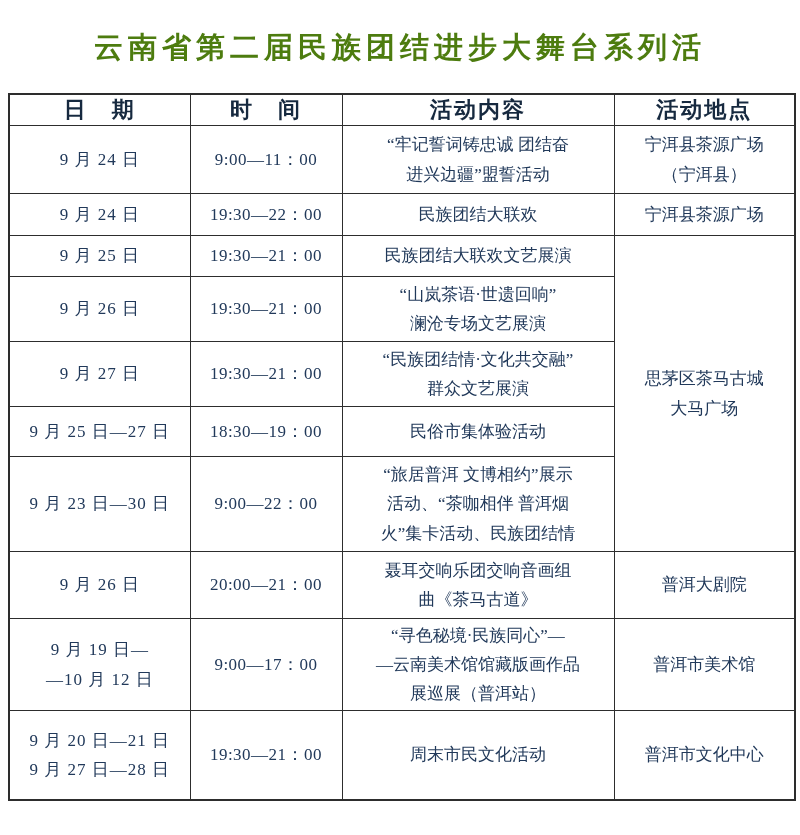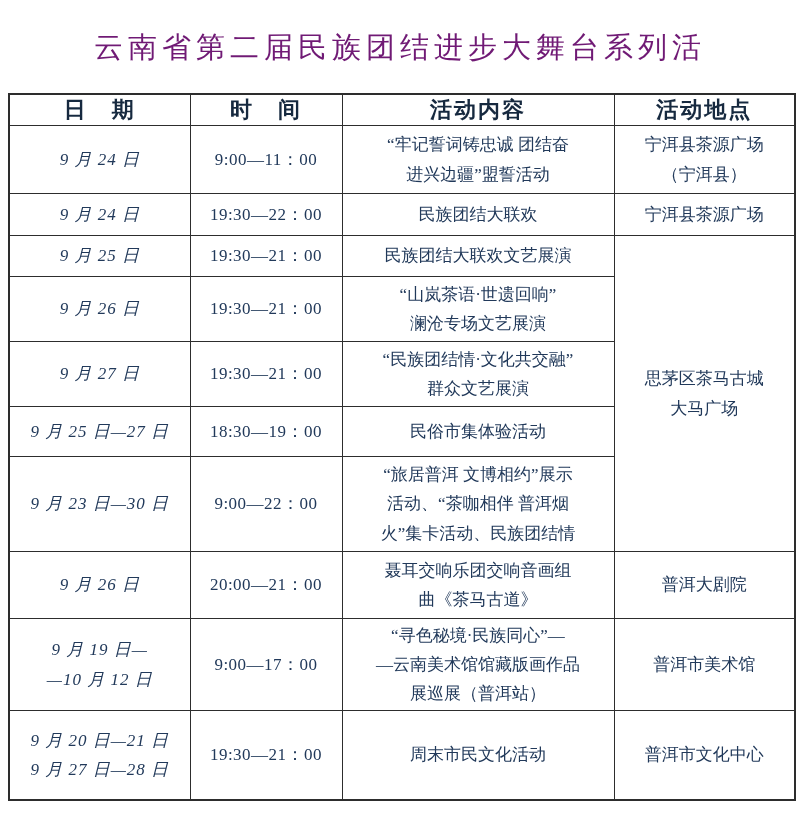--- a/index.html
+++ b/index.html
@@ -9,25 +9,25 @@
     height: 835px;
     background: #ffffff;
     overflow: hidden;
     font-family: "Liberation Serif", "DejaVu Serif", serif;
     color: #21395a;
   }
   .doc-title {
     margin: 24px 28px 0 28px;
     text-align: center;
     font-family: "DejaVu Serif", "Liberation Serif", serif;
-    font-weight: normal;
+    font-weight: bold;
     font-size: 29px;
     line-height: 46px;
     letter-spacing: 5px;
-    color: #701a75;
+    color: #4d7c0f;
   }
   .doc-title .title-line { display: block; white-space: nowrap; }
   table.schedule {
     border-collapse: collapse;
     table-layout: fixed;
     width: 786px;
     margin: 23px 0 0 8px;
     border: 2px solid #2d2d2d;
   }
   .schedule th, .schedule td {
@@ -42,21 +42,21 @@
     font-size: 22px;
     font-weight: bold;
     letter-spacing: 2px;
     color: #16293f;
   }
   .schedule td {
     font-size: 17px;
     line-height: 1.72;
     color: #21395a;
   }
-  .c-date { letter-spacing: 1px; font-style: italic; }
+  .c-date { letter-spacing: 1px; }
   .c-time { letter-spacing: 0.5px; }
 </style>
 </head>
 <body>
 
 <div class="page">
 
   <h1 class="doc-title">
     <span class="title-line">云南省第二届民族团结进步大舞台系列活</span>
   </h1>

